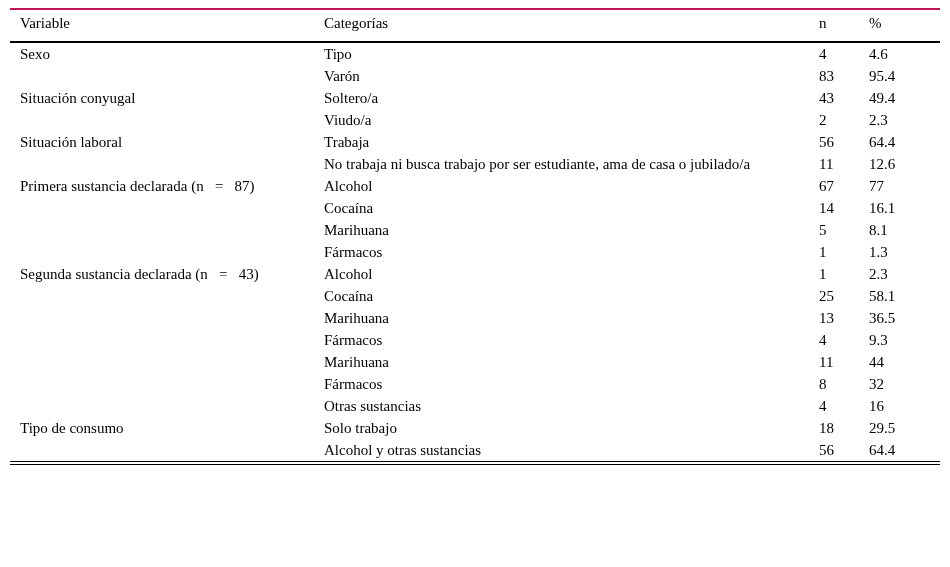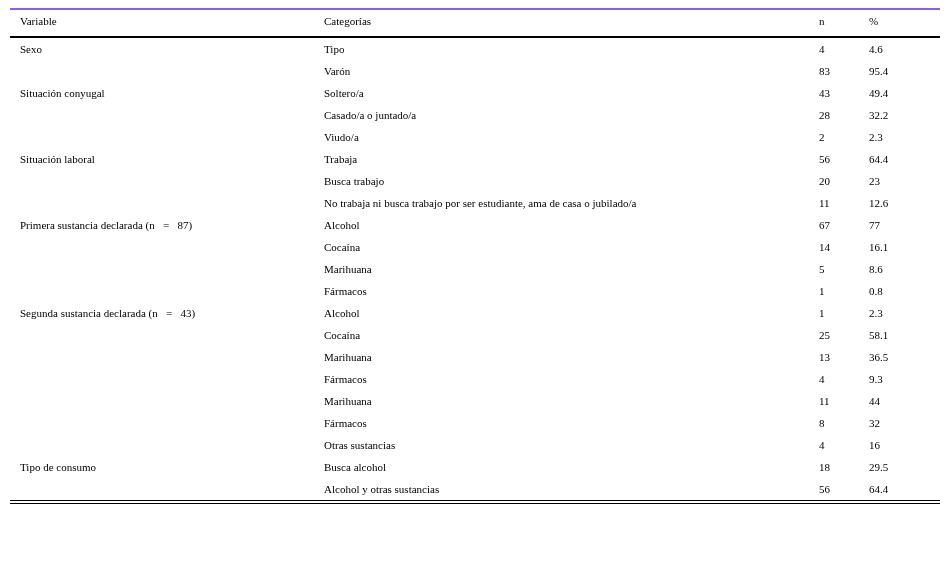--- a/index.html
+++ b/index.html
@@ -14,22 +14,22 @@
   .page {
     width: 950px;
     height: 567px;
     box-sizing: border-box;
     padding: 8px 10px 0 10px;
     background: #ffffff;
   }
   table.data-table {
     width: 100%;
     border-collapse: collapse;
-    font-size: 11px;
-    border-top: 2px solid #8b5cf6;
+    font-size: 15px;
+    border-top: 2px solid #be185d;
     border-bottom: 4px double #000;
     table-layout: fixed;
   }
   col.c1 { width: 310px; }
   col.c2 { width: 495px; }
   col.c3 { width: 50px; }
   col.c4 { width: 75px; }
   thead th {
     text-align: left;
     font-weight: normal;
@@ -82,41 +82,29 @@
           <td>95.4</td>
         </tr>
         <tr>
           <td>Situación conyugal</td>
           <td>Soltero/a</td>
           <td>43</td>
           <td>49.4</td>
         </tr>
         <tr>
           <td></td>
-          <td>Casado/a o juntado/a</td>
-          <td>28</td>
-          <td>32.2</td>
-        </tr>
-        <tr>
-          <td></td>
           <td>Viudo/a</td>
           <td>2</td>
           <td>2.3</td>
         </tr>
         <tr>
           <td>Situación laboral</td>
           <td>Trabaja</td>
           <td>56</td>
           <td>64.4</td>
-        </tr>
-        <tr>
-          <td></td>
-          <td>Busca trabajo</td>
-          <td>20</td>
-          <td>23</td>
         </tr>
         <tr>
           <td></td>
           <td>No trabaja ni busca trabajo por ser estudiante, ama de casa o jubilado/a</td>
           <td>11</td>
           <td>12.6</td>
         </tr>
         <tr>
           <td>Primera sustancia declarada (n&nbsp;&nbsp;&nbsp;=&nbsp;&nbsp;&nbsp;87)</td>
           <td>Alcohol</td>
@@ -126,27 +114,27 @@
         <tr>
           <td></td>
           <td>Cocaína</td>
           <td>14</td>
           <td>16.1</td>
         </tr>
         <tr>
           <td></td>
           <td>Marihuana</td>
           <td>5</td>
-          <td>8.6</td>
+          <td>8.1</td>
         </tr>
         <tr>
           <td></td>
           <td>Fármacos</td>
           <td>1</td>
-          <td>0.8</td>
+          <td>1.3</td>
         </tr>
         <tr>
           <td>Segunda sustancia declarada (n&nbsp;&nbsp;&nbsp;=&nbsp;&nbsp;&nbsp;43)</td>
           <td>Alcohol</td>
           <td>1</td>
           <td>2.3</td>
         </tr>
         <tr>
           <td></td>
           <td>Cocaína</td>
@@ -178,21 +166,21 @@
           <td>32</td>
         </tr>
         <tr>
           <td></td>
           <td>Otras sustancias</td>
           <td>4</td>
           <td>16</td>
         </tr>
         <tr>
           <td>Tipo de consumo</td>
-          <td>Busca alcohol</td>
+          <td>Solo trabajo</td>
           <td>18</td>
           <td>29.5</td>
         </tr>
         <tr>
           <td></td>
           <td>Alcohol y otras sustancias</td>
           <td>56</td>
           <td>64.4</td>
         </tr>
       </tbody>

